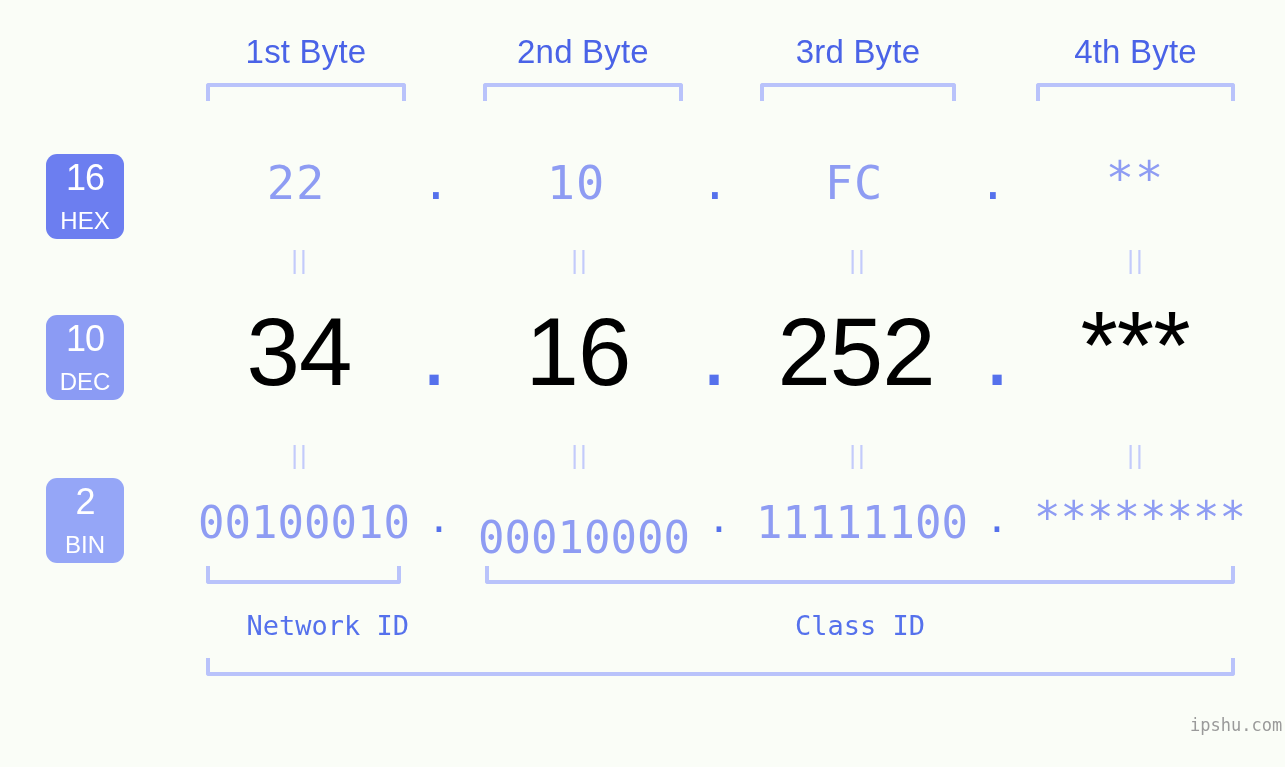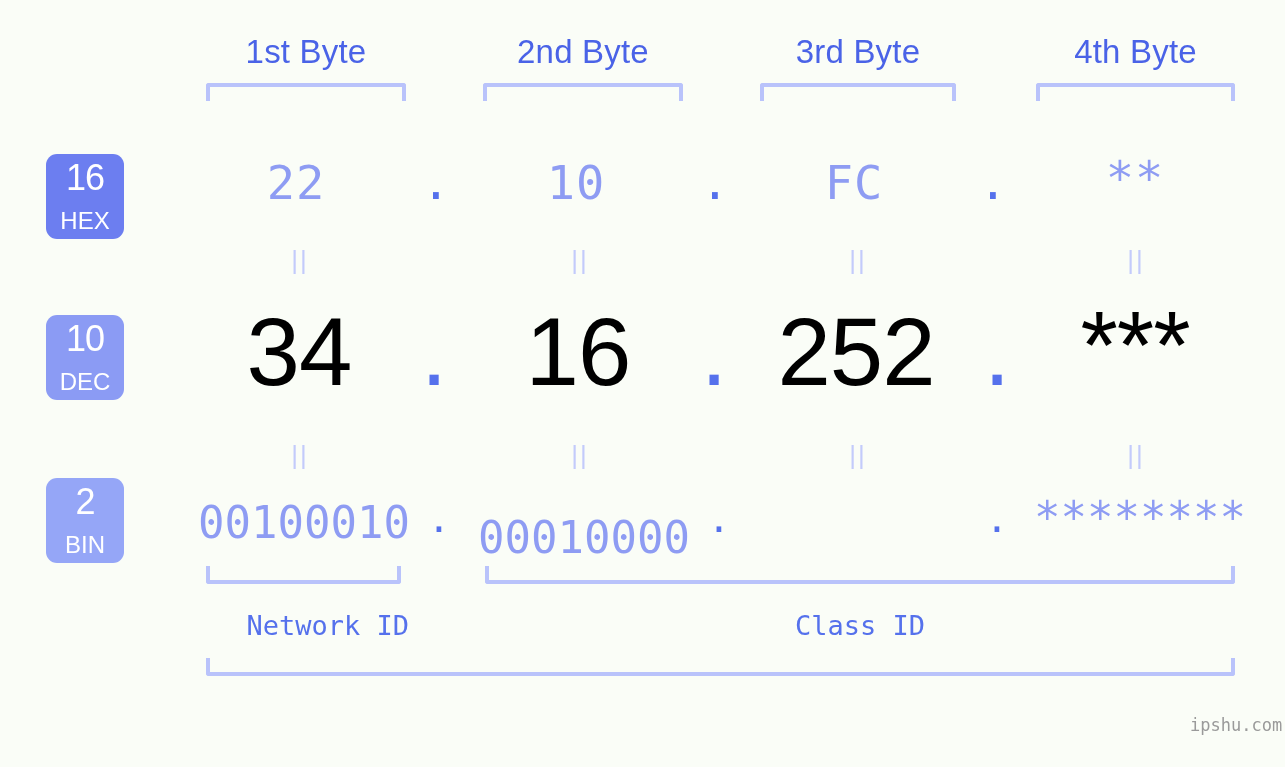--- a/index.html
+++ b/index.html
@@ -205,20 +205,21 @@
   <div class="eq" style="left:480px;top:440px;width:200px;">||</div>
   <div class="eq" style="left:758px;top:440px;width:200px;">||</div>
   <div class="eq" style="left:1036px;top:440px;width:200px;">||</div>
 
   <div class="cell bin-val" style="left:198px;top:497px;width:206px;">00100010</div>
   <div class="cell bin-dot" style="left:400px;top:497px;width:78px;">.</div>
 
   <div class="cell bin-val" style="left:478px;top:496px;width:206px;margin-top:16px;">00010000</div>
   <div class="cell bin-dot" style="left:680px;top:497px;width:78px;">.</div>
 
+  <div class="cell bin-val" style="left:756px;top:497px;width:206px;">11111100</div>
   <div class="cell bin-dot" style="left:958px;top:497px;width:78px;">.</div>
 
   <div class="cell bin-val" style="left:1034px;top:492px;width:206px;">********</div>
 
   <div class="bracket-bottom" style="left:206px;top:566px;width:195px;"></div>
   <div class="bracket-bottom" style="left:485px;top:566px;width:750px;"></div>
 
   <div class="id-label" style="left:214px;top:610px;width:195px;text-align:right;">Network ID</div>
   <div class="id-label" style="left:485px;top:610px;width:750px;">Class ID</div>
 

